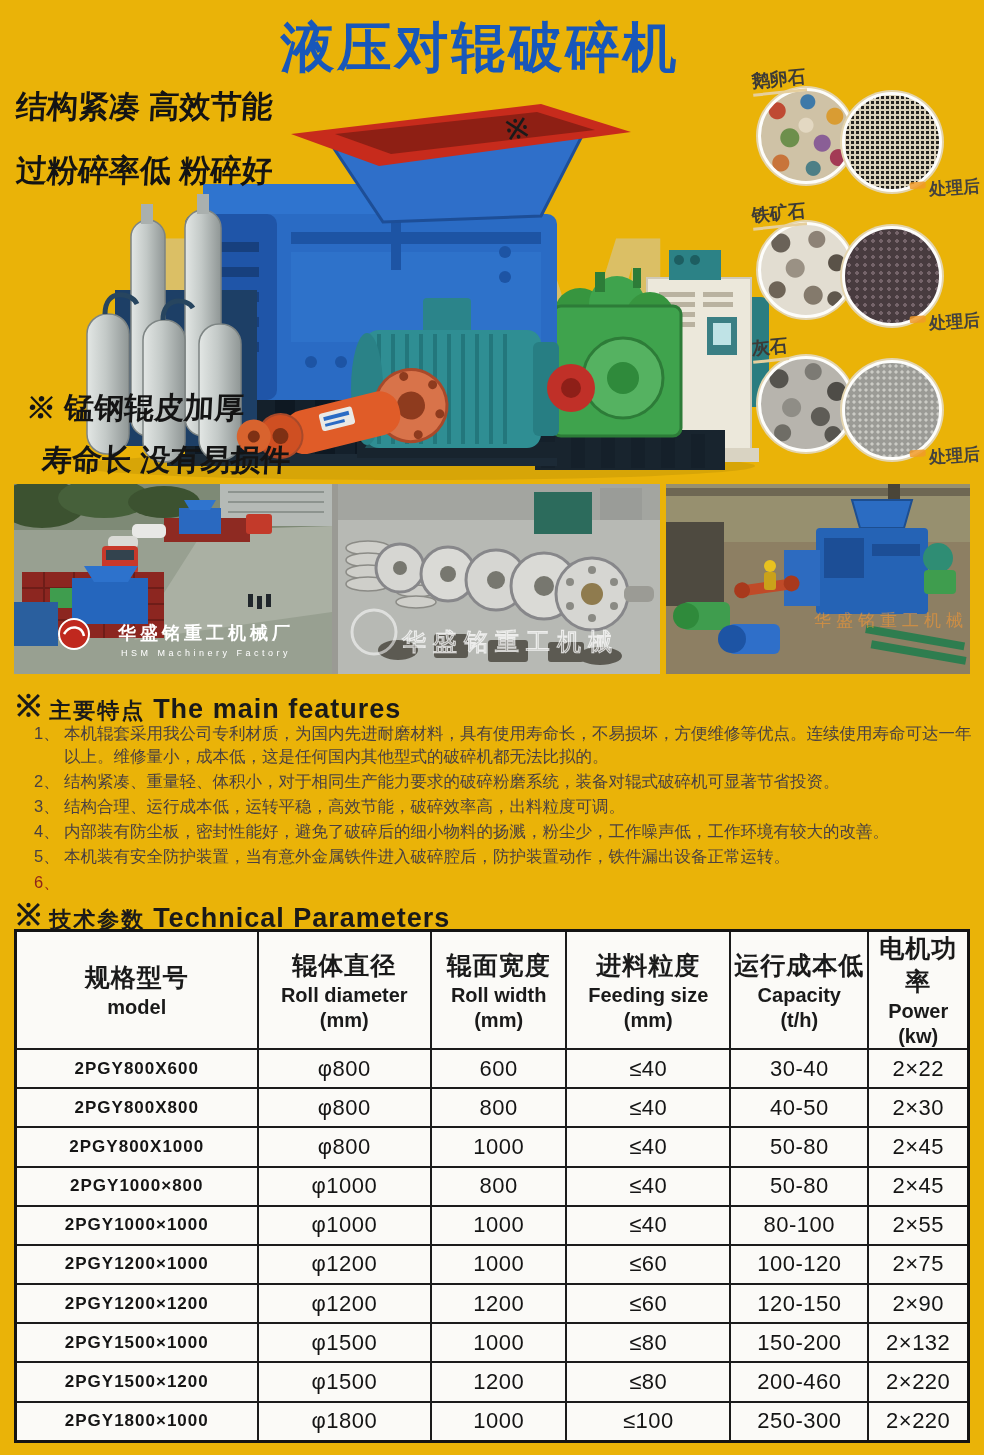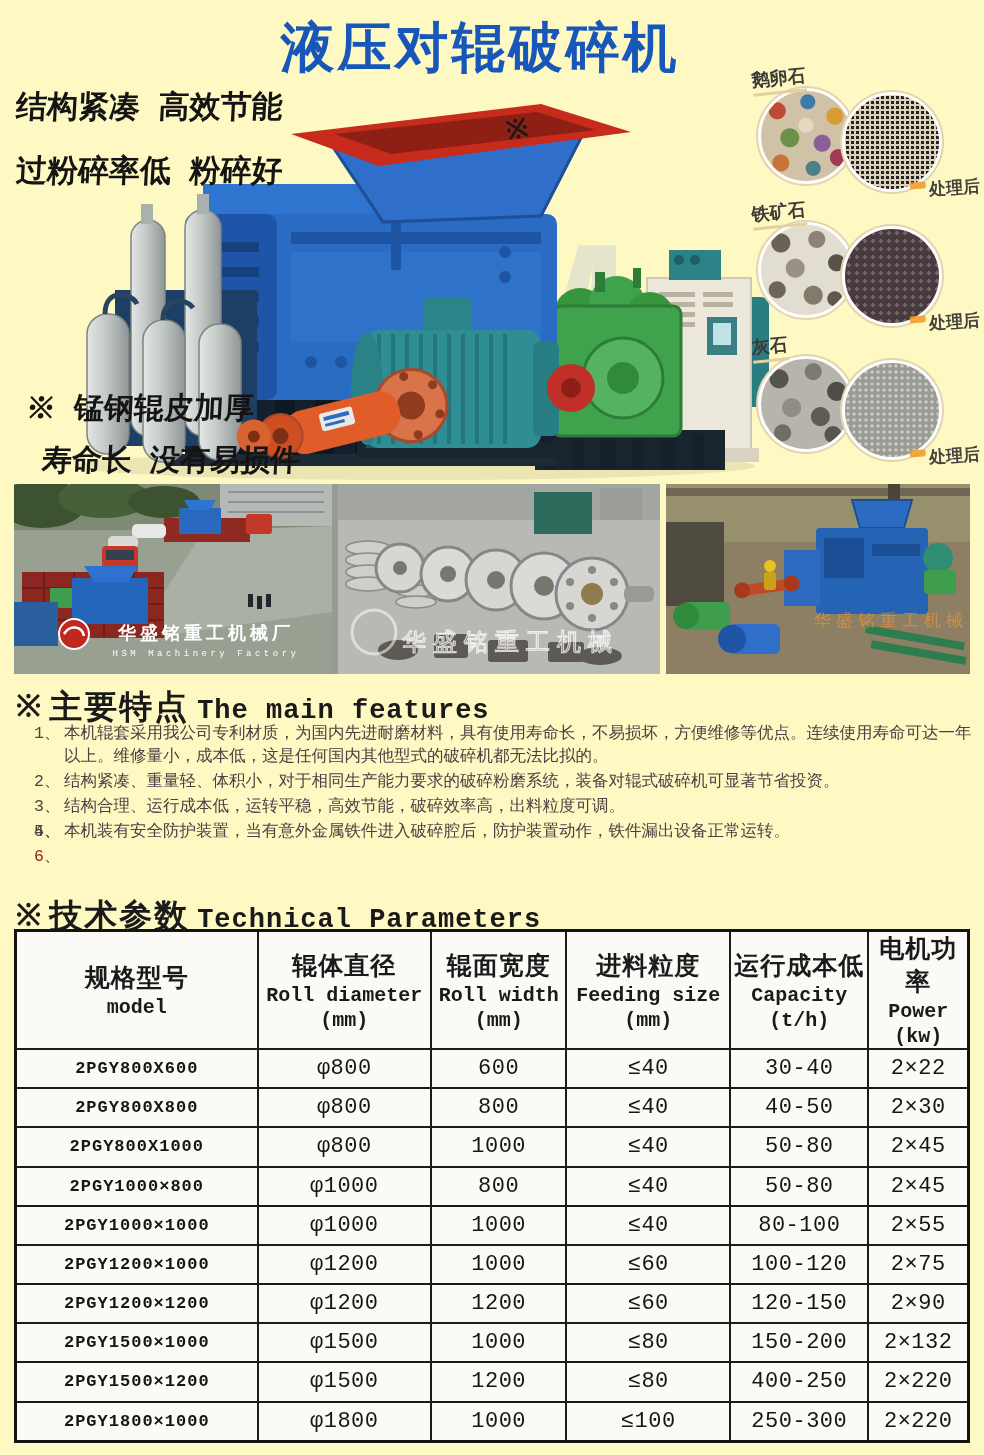--- a/index.html
+++ b/index.html
@@ -1,19 +1,19 @@
 <!DOCTYPE html>
 <html><head>
 <meta charset="utf-8">
 <style>
   html,body{margin:0;padding:0;background:#e9e7e4;}
   .page{
     position:relative;width:984px;height:1455px;margin:0 auto;
-    background:#fef9c3;overflow:hidden;
-    font-family:Liberation Mono, monospace;color:#1a1a1a;
+    background:#eab308;overflow:hidden;
+    font-family:Liberation Sans, sans-serif;color:#1a1a1a;
   }
   
   .main-title{
     position:absolute;top:12px;left:0;width:960px;text-align:center;
     font-size:54px;font-weight:800;letter-spacing:3px;color:#1857ba;
   }
   .slogan{position:absolute;font-weight:800;color:#141414;z-index:5;transform:skewX(-3deg);}
   .slogan.s1{left:16px;top:86px;font-size:31px;}
   .slogan.s2{left:16px;top:150px;font-size:31px;}
   .slogan.s3{left:26px;top:388px;font-size:30px;}
@@ -78,21 +78,21 @@
   }
   .tex-lime-proc{background-color:#9b9b96;background-image:radial-gradient(#cbcbc5 1.4px,transparent 1.8px);background-size:6px 6px;}
   
   .photo{position:absolute;top:484px;height:190px;overflow:hidden;background:#9a9a94;}
   .photo.p1{left:14px;width:358px;}
   .photo.p2{left:338px;width:322px;}
   .photo.p3{left:666px;width:304px;}
   
   .sec-head{position:absolute;left:16px;white-space:nowrap;z-index:5;}
   .sec-head .mk{font-size:30px;font-weight:800;vertical-align:2px;}
-  .sec-head .cn{font-size:33px;font-weight:800;letter-spacing:2px;margin-left:8px;}
+  .sec-head .cn{font-size:22px;font-weight:800;letter-spacing:2px;margin-left:8px;}
   .sec-head .en{font-size:27px;font-weight:700;margin-left:8px;letter-spacing:1px;}
   .sec-head.features-head{top:684px;}
   .sec-head.tech-head{top:893px;}
   .features-list{
     position:absolute;left:34px;top:722px;width:944px;margin:0;padding:0;list-style:none;
     font-size:16.5px;line-height:1.4;color:#4a4142;z-index:5;
   }
   .features-list li{position:relative;padding-left:30px;margin-bottom:2px;}
   .features-list li .num{position:absolute;left:0;top:0;}
   .features-list li.hl{color:#8e241c;}
@@ -423,21 +423,21 @@
     </svg>
   </div>
 
   <div class="sec-head features-head">
     <span class="mk">※</span><span class="cn">主要特点</span><span class="en">The main features</span>
   </div>
   <ul class="features-list">
       <li><span class="num">1、</span><span class="txt">本机辊套采用我公司专利材质，为国内先进耐磨材料，具有使用寿命长，不易损坏，方便维修等优点。连续使用寿命可达一年以上。维修量小，成本低，这是任何国内其他型式的破碎机都无法比拟的。</span></li>
       <li><span class="num">2、</span><span class="txt">结构紧凑、重量轻、体积小，对于相同生产能力要求的破碎粉磨系统，装备对辊式破碎机可显著节省投资。</span></li>
       <li><span class="num">3、</span><span class="txt">结构合理、运行成本低，运转平稳，高效节能，破碎效率高，出料粒度可调。</span></li>
-      <li><span class="num">4、</span></li>
+      <li><span class="num">4、</span><span class="txt">内部装有防尘板，密封性能好，避免了破碎后的细小物料的扬溅，粉尘少，工作噪声低，工作环境有较大的改善。</span></li>
       <li><span class="num">5、</span><span class="txt">本机装有安全防护装置，当有意外金属铁件进入破碎腔后，防护装置动作，铁件漏出设备正常运转。</span></li>
       <li class="hl"><span class="num">6、</span></li>
     </ul>
 
   <div class="sec-head tech-head">
     <span class="mk">※</span><span class="cn">技术参数</span><span class="en">Technical Parameters</span>
   </div>
 
   <table class="spec-table">
     <colgroup>
@@ -544,21 +544,21 @@
           <td>1000</td>
           <td>≤80</td>
           <td>150-200</td>
           <td>2×132</td>
         </tr>
         <tr>
           <td class="model-cell">2PGY1500×1200</td>
           <td>φ1500</td>
           <td>1200</td>
           <td>≤80</td>
-          <td>400-250</td>
+          <td>200-460</td>
           <td>2×220</td>
         </tr>
         <tr>
           <td class="model-cell">2PGY1800×1000</td>
           <td>φ1800</td>
           <td>1000</td>
           <td>≤100</td>
           <td>250-300</td>
           <td>2×220</td>
         </tr>

